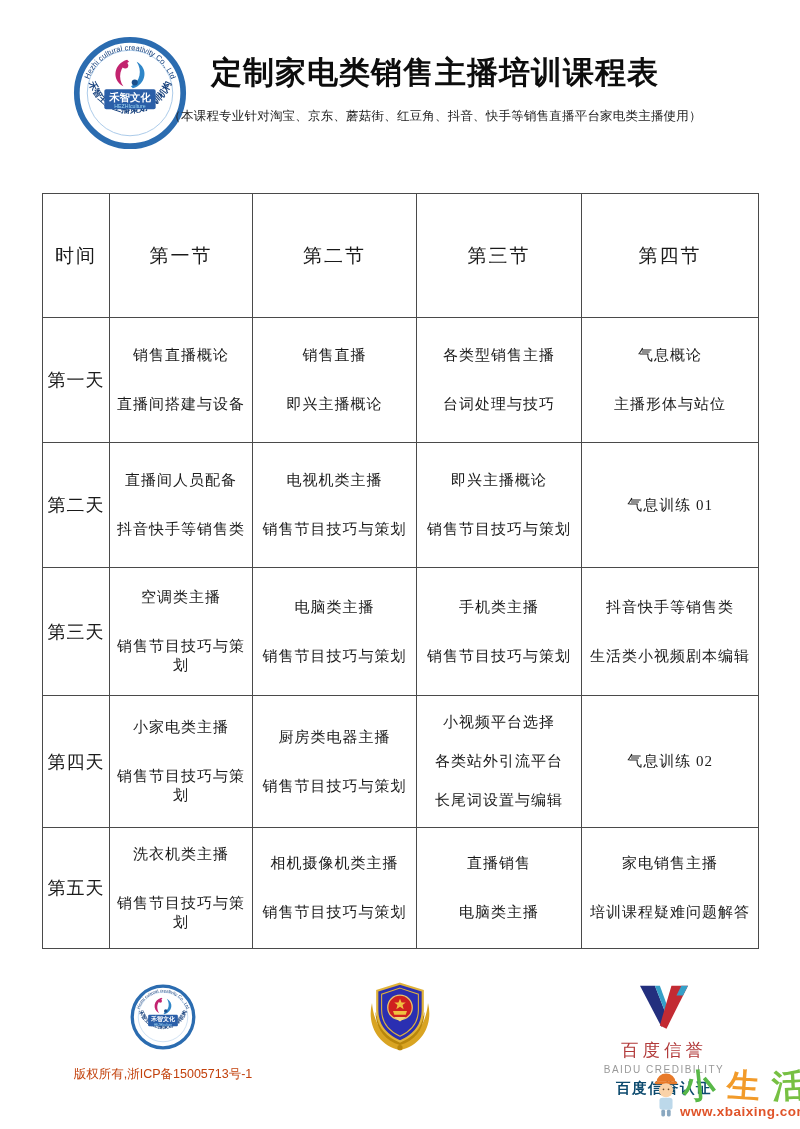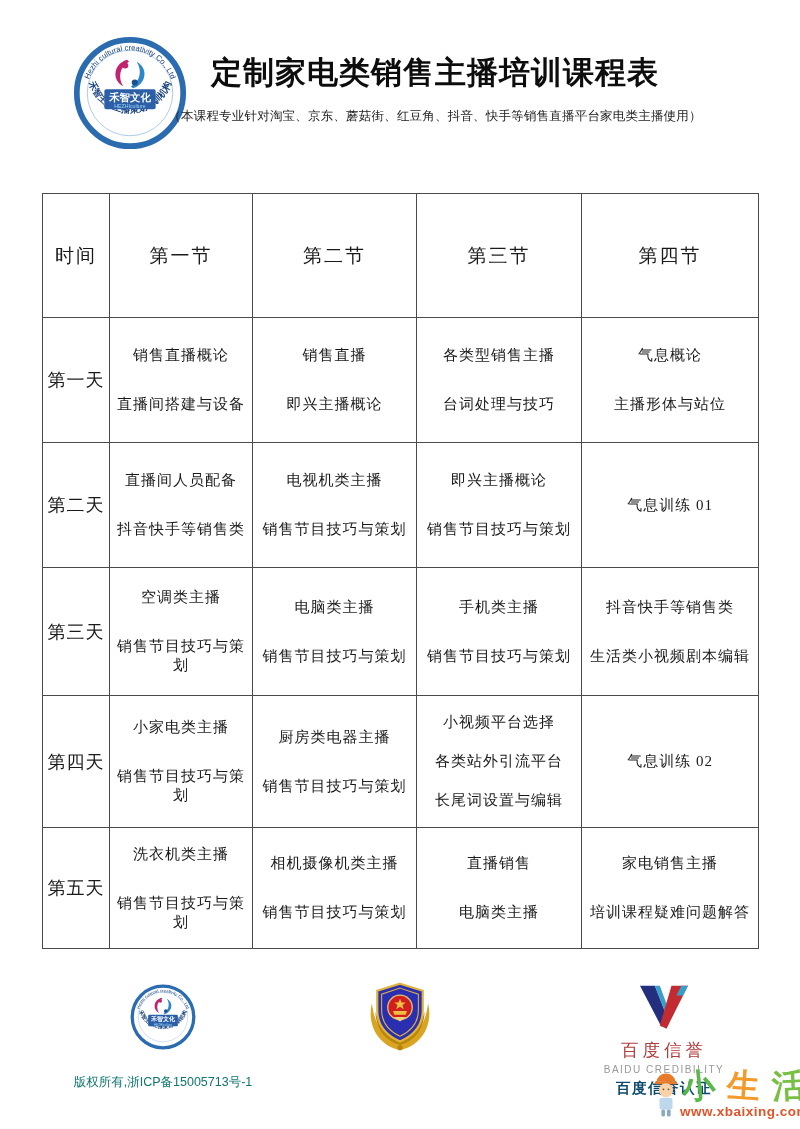--- a/index.html
+++ b/index.html
@@ -20,22 +20,22 @@
     font-weight:normal;color:#1a1a1a;
   }
   .r-head th{font-size:19px;letter-spacing:2px;}
   .day-cell{font-size:18px;letter-spacing:1px;}
   .course-table td{font-size:15px;letter-spacing:1px;}
   .lines > div + div{margin-top:30px;}
   .lines.sm > div + div{margin-top:20px;}
   
   .f-left{position:absolute;left:68px;top:984px;width:190px;text-align:center;}
   .f-left svg{width:66px;height:66px;}
-  .icp-text{margin-top:20px;font-family:"Liberation Sans","DejaVu Sans",sans-serif;
-    font-size:12.5px;color:#0f766e;}
+  .icp-text{margin-top:12px;font-family:"Liberation Sans","DejaVu Sans",sans-serif;
+    font-size:12.5px;color:#c2410c;}
   .f-mid{position:absolute;left:312px;top:980px;width:176px;text-align:center;}
   .f-mid svg{width:70px;height:74px;}
   .police-text{margin-top:4px;font-family:"Liberation Sans","DejaVu Sans",sans-serif;
     font-size:14.5px;font-weight:bold;color:#111;}
   .f-right{position:absolute;left:585px;top:984px;width:158px;text-align:center;
     font-family:"Liberation Sans","DejaVu Sans",sans-serif;}
   .f-right svg{width:60px;height:48px;}
   .baidu-cn{font-size:17.5px;letter-spacing:4px;color:#b23b3b;margin-top:2px;}
   .baidu-en{font-size:10px;letter-spacing:1.5px;color:#999;margin-top:2px;}
   .baidu-cert{font-size:14.5px;font-weight:bold;letter-spacing:1.5px;color:#0c4a6e;margin-top:4px;}

